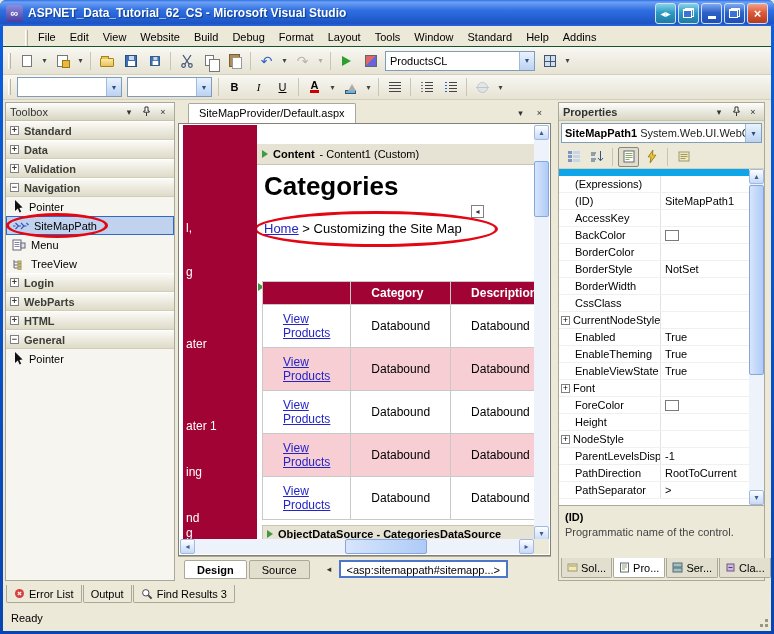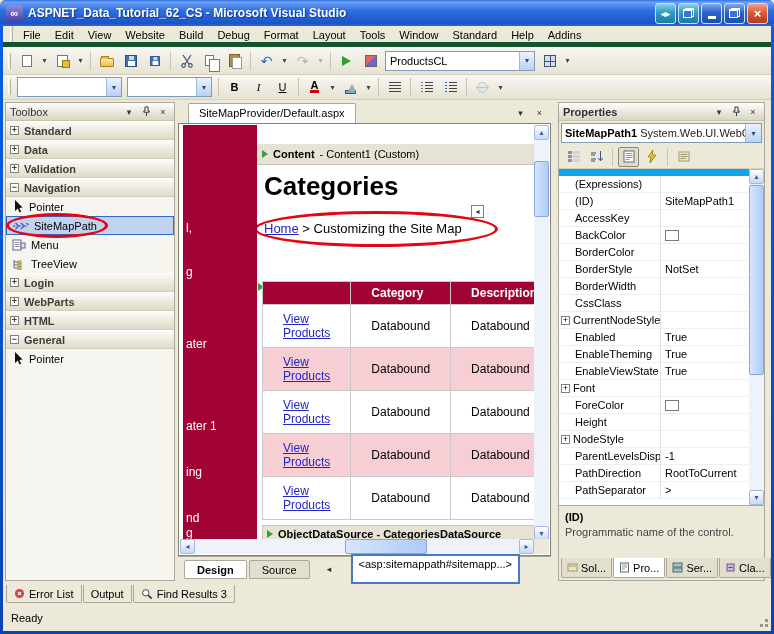--- a/index.html
+++ b/index.html
@@ -15,21 +15,21 @@
   .tbn{width:21px;height:21px;border:1px solid #CFE0F6;border-radius:3px;display:flex;align-items:center;justify-content:center;color:#fff;font-size:10px;
     background:linear-gradient(#7FA8EF,#2E62C8 45%,#1E4FB0)}
   .tbn.teal{background:linear-gradient(#86D2E4,#2E9BC4 45%,#1E7BA2)}
   .tbn.red{background:linear-gradient(#F2A188,#DC5B39 45%,#B33C20);font-size:13px;font-weight:bold}
   .minbar{width:8px;height:3px;background:#fff;margin-top:9px}
   .maxbox{position:relative;width:11px;height:10px}
   .maxbox::before{content:"";position:absolute;right:0;top:0;width:7px;height:6px;border:1px solid #fff;border-top-width:2px}
   .maxbox::after{content:"";position:absolute;left:0;bottom:0;width:7px;height:6px;border:1px solid #fff;border-top-width:2px;background:#3C72D8}
   
   .win{position:relative;width:768px;height:605px;background:#ECE9D8;overflow:hidden}
-  .menubar{position:absolute;left:0;top:0;right:0;height:21px;display:flex;align-items:flex-start;padding-left:4px;border-bottom:5px solid #14532d}
+  .menubar{position:absolute;left:0;top:0;right:0;height:21px;display:flex;align-items:flex-end;padding-left:19px;border-bottom:1px solid #14532d}
   .menu-item{padding:3px 7px;cursor:default}
   .grip{width:3px;height:16px;margin:0 3px;border-left:1px solid #fff;border-right:1px solid #B8B5A0}
   .toolbar{position:absolute;left:0;right:0;display:flex;align-items:center;gap:1px;padding-left:2px;
     background:linear-gradient(#F8F7F2,#E6E3D3);border-bottom:1px solid #D4D0BC}
   .t1{top:21px;height:28px}
   .t2{top:49px;height:25px}
   .tbtn{width:23px;height:22px;display:flex;align-items:center;justify-content:center;border:1px solid transparent;border-radius:2px}
   .tarr{width:11px;height:22px;display:flex;align-items:center;justify-content:center;font-size:8px;color:#444}
   .tsep{width:1px;height:18px;background:#C9C5B2;margin:0 3px}
   .dis{opacity:.38}
@@ -116,21 +116,21 @@
   .vsb{position:absolute;right:1px;top:1px;width:15px;height:416px;background:#EEF2FA}
   .hsb{position:absolute;left:1px;bottom:1px;height:15px;right:16px;background:#EEF2FA;display:flex}
   .sbtn{width:15px;height:15px;flex:0 0 15px;background:linear-gradient(#FDFEFF,#C7D8F6);border:1px solid #9EBAE4;border-radius:2px;
      display:flex;align-items:center;justify-content:center;font-size:8px;color:#3B5E95}
   .strack{position:relative;flex:1}
   .sthumb{position:absolute;background:linear-gradient(90deg,#D7E5FC,#AECBF7);border:1px solid #86A7DC;border-radius:2px}
   .corner{position:absolute;right:1px;bottom:1px;width:15px;height:15px;background:#ECE9D8}
   .docbottom{position:absolute;left:0;right:0;top:454px;height:25px;background:#ECE9D8;border-top:1px solid #ACA899;display:flex;align-items:center;padding-left:6px;gap:2px}
   .vtab{height:19px;padding:3px 12px 0;border:1px solid #ACA899;background:#E2DFCE;border-radius:2px 2px 0 0}
   .vtab.sel{background:#fff;font-weight:bold}
-  .chip{height:30px;margin-left:12px;padding:2px 6px 0;background:#fff;border:2px solid #4C76C8;white-space:nowrap;overflow:hidden;max-width:180px}
+  .chip{height:18px;margin-left:0;padding:2px 6px 0;background:#fff;border:2px solid #4C76C8;white-space:nowrap;overflow:hidden;max-width:180px}
   
   .props{left:555px;top:2px;width:207px;height:479px;background:#ECE9D8}
   .objrow{position:absolute;left:2px;right:2px;top:20px;height:20px;background:#fff;border:1px solid #7F9DB9;display:flex;align-items:center;overflow:hidden}
   .objrow .nm{font-weight:bold;padding:0 3px;white-space:nowrap}
   .objrow .tp{color:#222;white-space:nowrap;overflow:hidden;flex:1}
   .objrow .combo-btn{width:16px;height:100%;display:flex;align-items:center;justify-content:center;font-size:8px;color:#2A4D84;background:linear-gradient(#EAF3FE,#BBD2F2);border-left:1px solid #9DBBDD}
   .ptoolbar{position:absolute;left:0;right:0;top:42px;height:24px;display:flex;align-items:center;gap:2px;padding-left:4px;border-bottom:1px solid #D4D0BC}
   .pico{width:21px;height:20px;display:flex;align-items:center;justify-content:center;border:1px solid transparent;border-radius:2px}
   .pico.pressed{background:#E0DDCB;border-color:#8A867A}
   .pgrid{position:absolute;left:0;top:66px;width:192px;height:336px;background:#fff;border-top:7px solid #0ea5e9;overflow:hidden}

